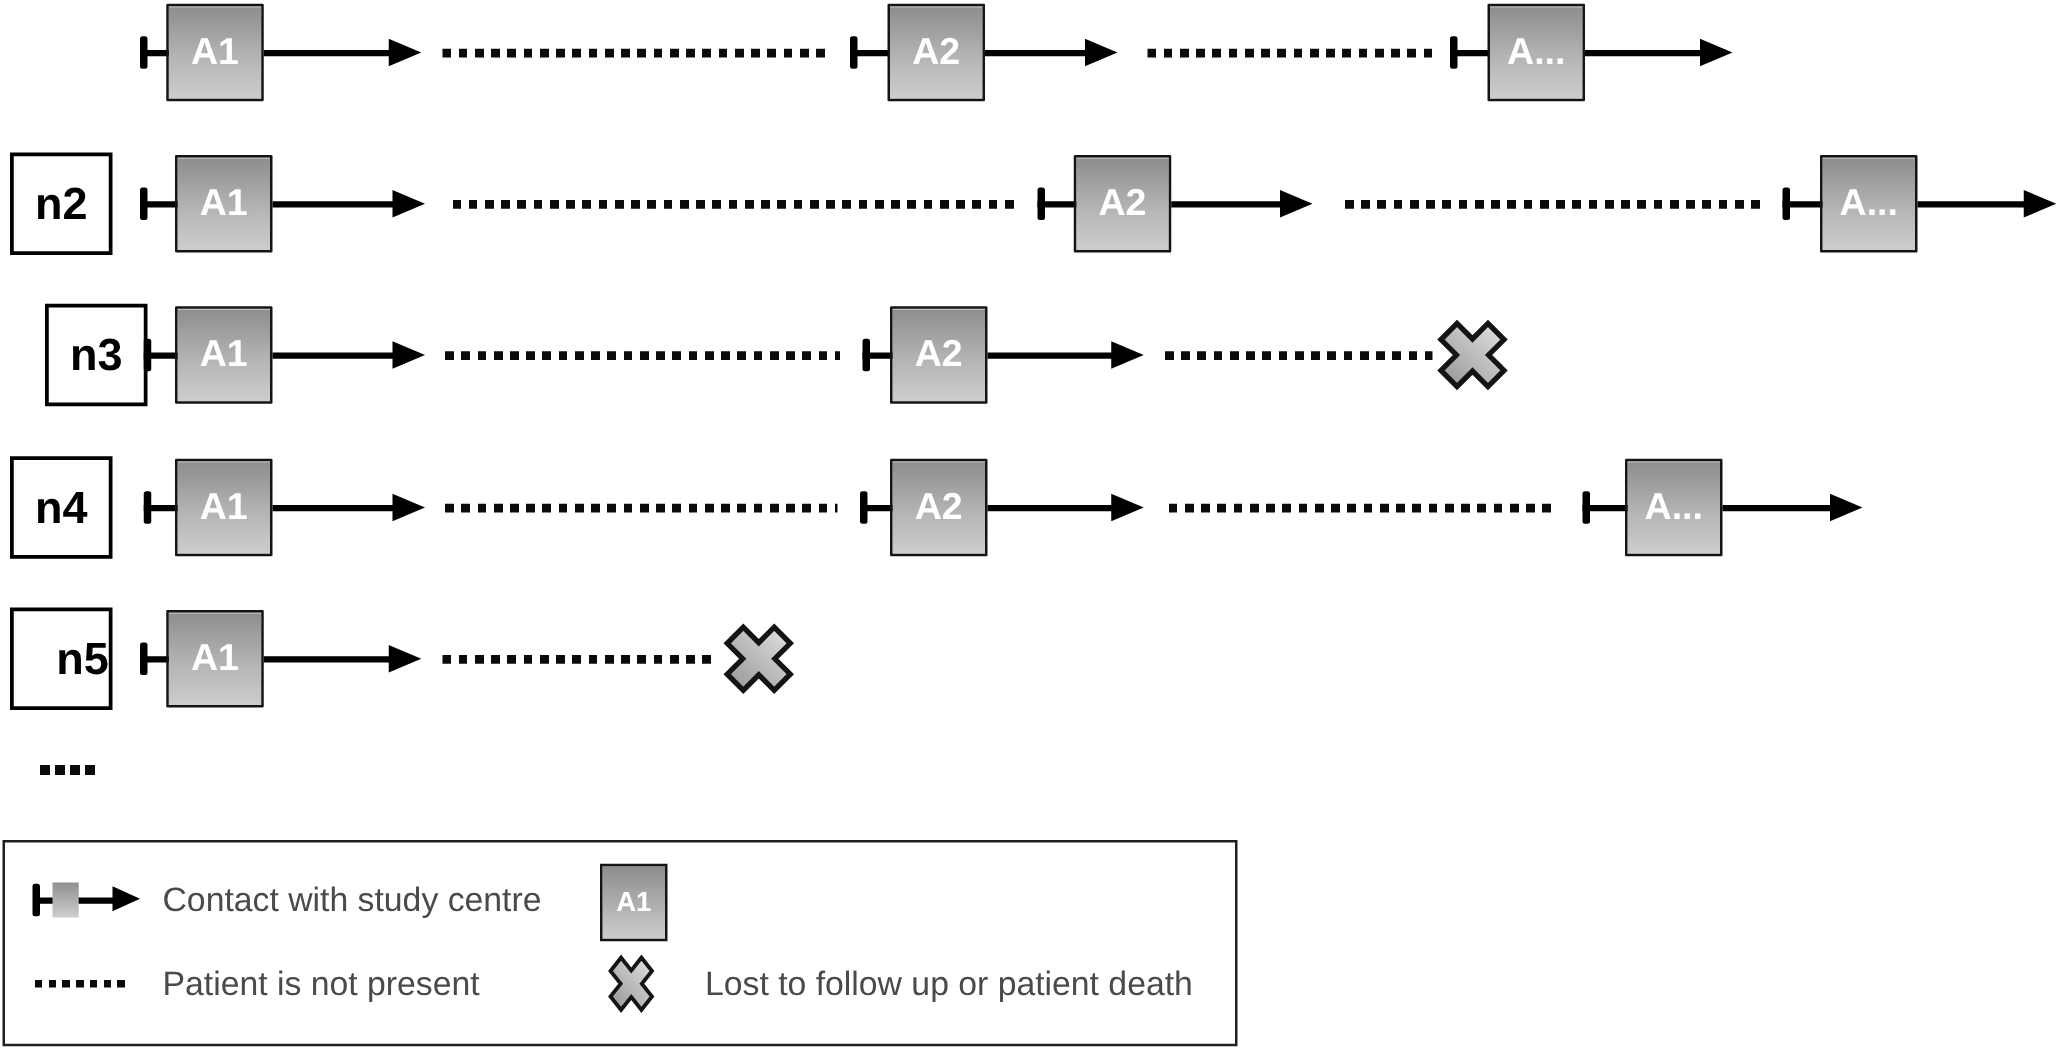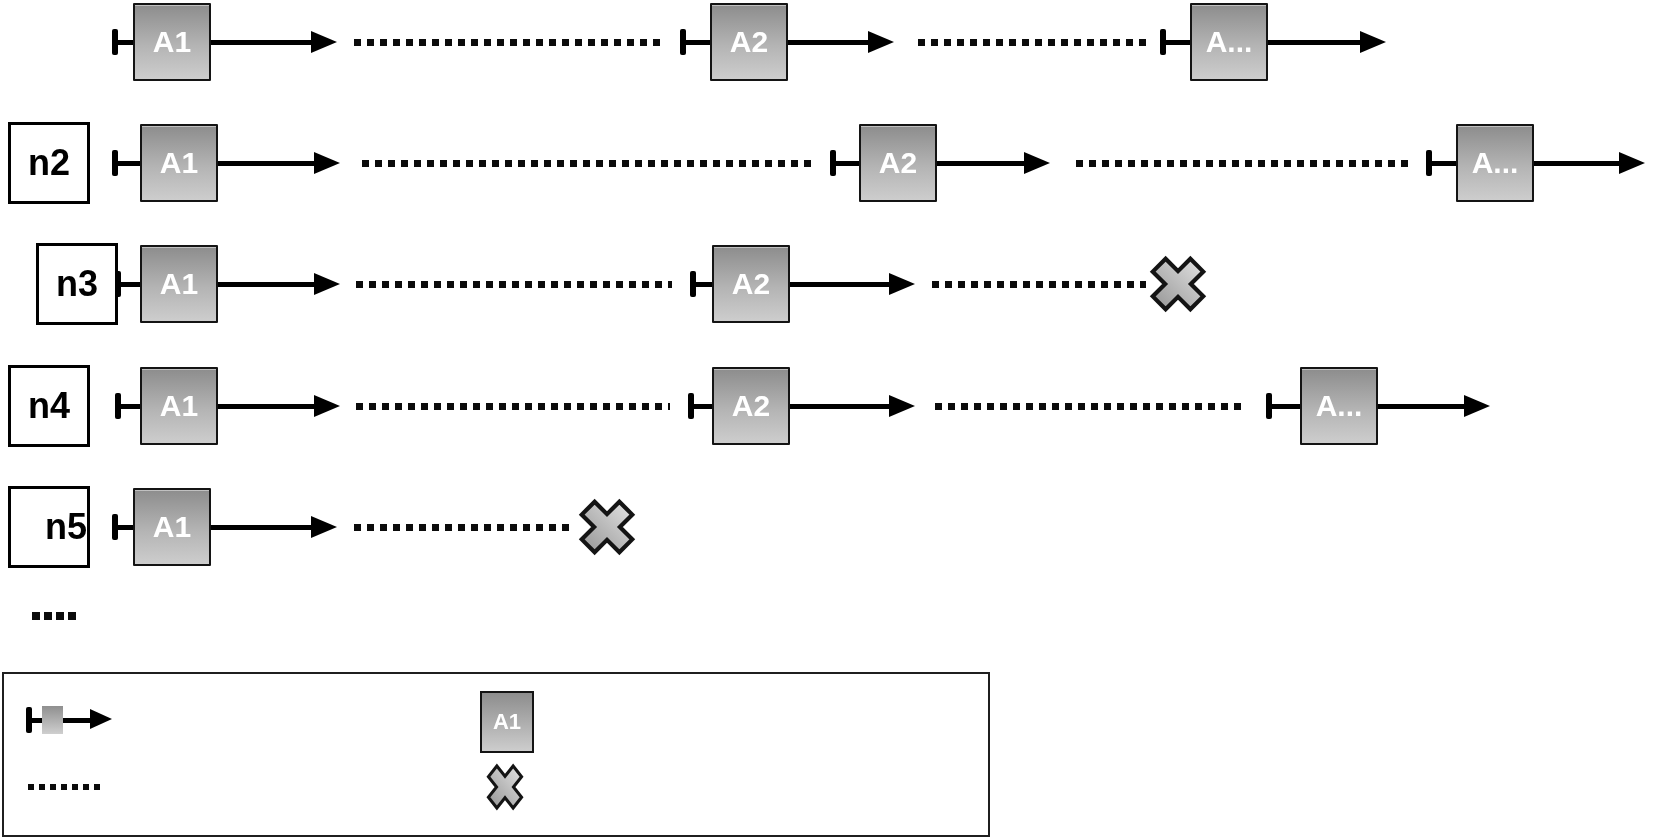--- a/index.html
+++ b/index.html
@@ -62,30 +62,33 @@
 
 <div id="stage">
 
   <div class="legend">
     <div class="lg-contact">
       <div class="tick"></div>
       <div class="hline"></div>
       <div class="mini"></div>
       <div class="ahead"></div>
     </div>
+    <div class="lg-label" style="left:126px;top:29px">Contact with study centre</div>
 
     <div class="lg-abox">
       <span>A1</span>
     </div>
 
     <div class="lg-dots"></div>
+    <div class="lg-label" style="left:126px;top:96px">Patient is not present</div>
 
     <div class="lg-cross" style="width: 46px; height: 58px;"><svg viewBox="-50 -50 100 100" width="100%" height="100%" preserveAspectRatio="none">
           <path transform="rotate(45)" d="M-13 -38 L13 -38 L13 -13 L38 -13 L38 13 L13 13 L13 38 L-13 38 L-13 13 L-38 13 L-38 -13 L-13 -13 Z" fill="url(#xgrad)" stroke="#141414" stroke-width="6" stroke-linejoin="miter"></path>
         </svg></div>
+    <div class="lg-label" style="left:560px;top:96px">Lost to follow up or patient death</div>
   </div>
     <div class="tick" style="left: 112px; top: 29px;"></div>
     <div class="hline" style="left: 112px; top: 40px; width: 31px;"></div>
     <div class="abox" style="left: 133px; top: 3px;">
       <span>A1</span>
     </div>
     <div class="hline" style="left: 211px; top: 40px; width: 102px;"></div>
     <div class="ahead" style="left: 311px; top: 31px;"></div>
     <div class="dots" style="left: 354px; top: 39px; width: 306px;"></div>
     <div class="tick" style="left: 680px; top: 29px;"></div>

